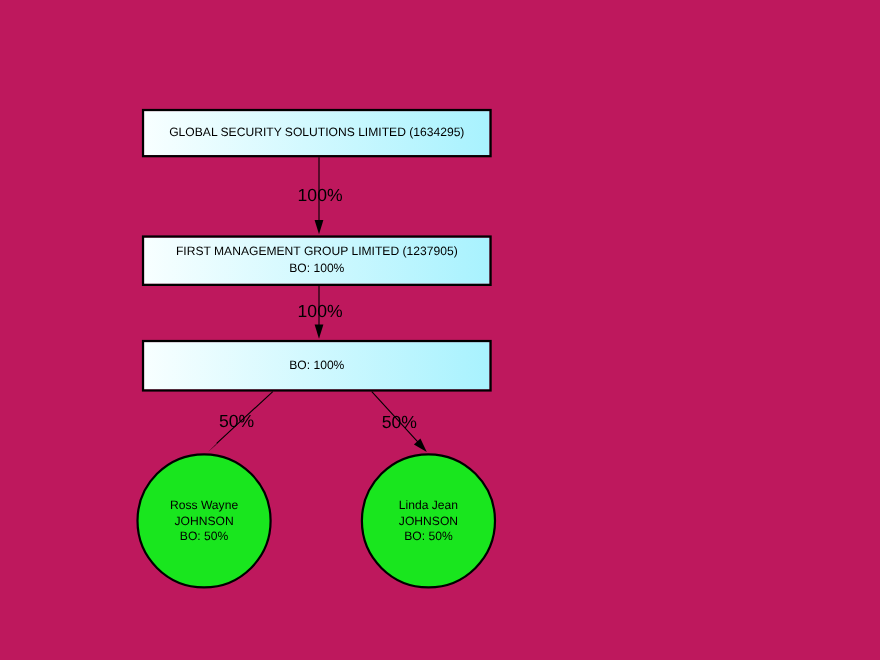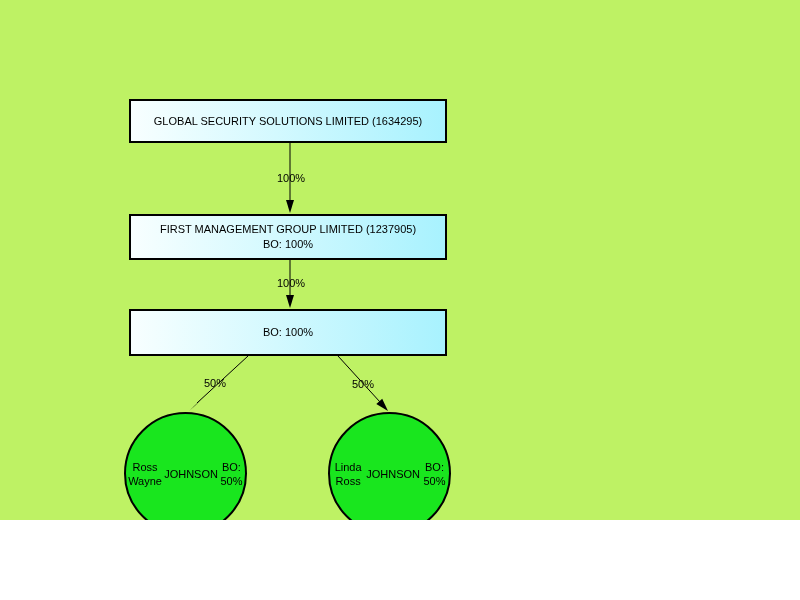--- a/index.html
+++ b/index.html
@@ -1,20 +1,20 @@
 <!DOCTYPE html>
 <html style="--company_fill_left: #f8ffff; --company_fill_right: #a8f2fe; --person_fill: #19e61e; --border_color: #000000;"><head>
 <meta charset="utf-8">
 <style>
   html, body { margin: 0; padding: 0; background: #ffffff; }
   .stage {
     position: relative;
     width: 800px;
-    height: 520px;
-    background: #bef264;
+    height: 600px;
+    background: #be185d;
     font-family: "Liberation Sans", sans-serif;
     color: #000;
     overflow: hidden;
   }
   svg.arrows {
     position: absolute;
     left: 0; top: 0;
     width: 800px; height: 600px;
     pointer-events: none;
   }
@@ -36,34 +36,34 @@
   #company2 { left: 129px; top: 214px; width: 318px; height: 46px; align-items: center; }
   #company3 { left: 129px; top: 309px; width: 318px; height: 47px; }
   .person {
     position: absolute;
     box-sizing: border-box;
     width: 123px; height: 123px;
     border: 2px solid var(--border_color, #000);
     border-radius: 50%;
     background: var(--person_fill, #19e61e);
     display: flex;
-    flex-direction: row;
+    flex-direction: column;
     align-items: center;
     justify-content: center;
     font-size: 11px;
     line-height: 14px;
     text-align: center;
   }
   #person1 { left: 124px; top: 412px; }
   #person2 { left: 328px; top: 412px; }
   .edge-label {
     position: absolute;
     width: 60px;
     text-align: center;
-    font-size: 11px;
+    font-size: 16px;
     line-height: 13px;
   }
   #elabel1 { left: 261px; top: 172px; }
   #elabel2 { left: 261px; top: 277px; }
   #elabel3 { left: 185px; top: 377px; }
   #elabel4 { left: 333px; top: 378px; }
   .arrow-line { stroke: var(--border_color, #000); stroke-width: 1; fill: none; }
   .arrow-head { fill: var(--border_color, #000); stroke: none; }
 </style>
 </head>
@@ -108,18 +108,18 @@
   <div class="edge-label" id="elabel3">50%</div>
   <div class="edge-label" id="elabel4">50%</div>
 
   <div class="person" id="person1">
     <div>Ross Wayne</div>
     <div>JOHNSON</div>
     <div>BO: 50%</div>
   </div>
 
   <div class="person" id="person2">
-    <div>Linda Ross</div>
+    <div>Linda Jean</div>
     <div>JOHNSON</div>
     <div>BO: 50%</div>
   </div>
 
 </div>
 
 </body></html>

